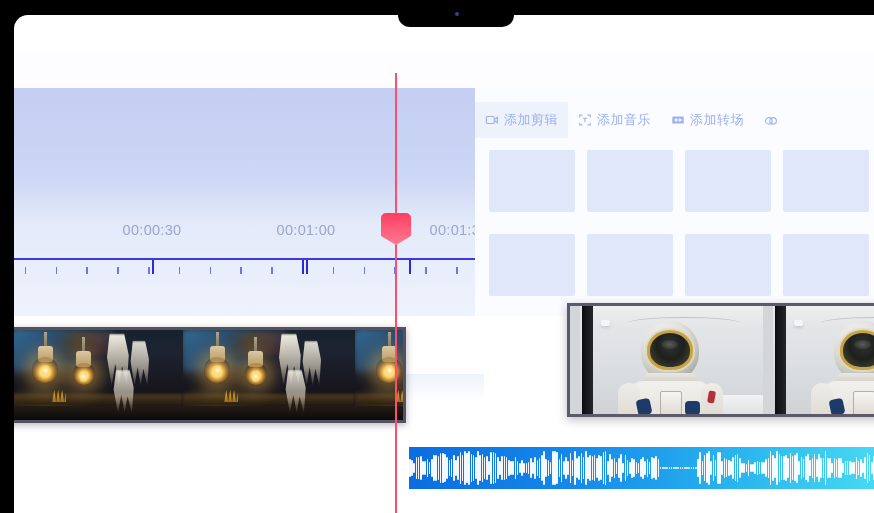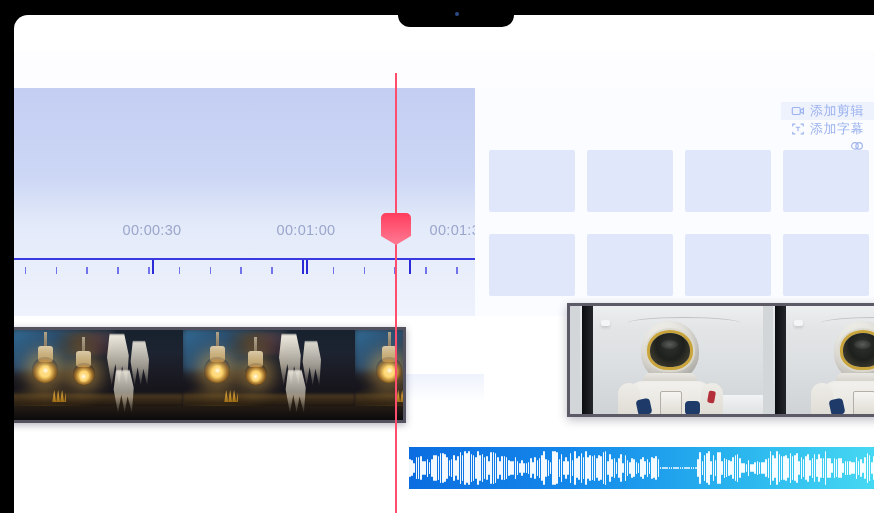--- a/index.html
+++ b/index.html
@@ -49,21 +49,21 @@
       background:#ff4d6d;z-index:32;}
   .playhead-head{position:absolute;left:-14px;top:140px;width:30px;height:32px;
       background:linear-gradient(180deg,#ff3d5f 0%,#ff7b93 100%);
       border-radius:5px 5px 0 0;
       clip-path:polygon(0 0,100% 0,100% 72%,50% 100%,0 72%);}
 
   
   .media-panel{position:absolute;left:461px;top:73px;width:399px;height:228px;
       background:#fbfcff;}
   .media-toolbar{position:absolute;left:0;top:14px;width:399px;height:36px;
-      display:flex;align-items:flex-end;flex-direction:column;}
+      display:flex;align-items:flex-start;}
   .tool-item{display:flex;align-items:center;gap:5px;padding:0 10px;height:36px;white-space:nowrap;}
   .tool-item:first-child{background:#eef2fd;}
   .tool-label{font-size:13px;color:#9cb2ef;letter-spacing:.5px;}
   .ticon{width:14px;height:14px;position:relative;flex:0 0 14px;color:#9cb2ef;}
   .ticon svg{display:block;width:14px;height:14px;}
 
   .thumb-grid{position:absolute;left:14px;top:62px;width:399px;height:170px;}
   .thumb-row{position:absolute;left:0;display:flex;gap:12px;}
   .thumb{width:86px;height:62px;background:#e1e7fa;border-radius:2px;}
 
@@ -255,21 +255,31 @@
             </span>
             <span class="tool-label">添加剪辑</span>
           </div>
           <div class="tool-item">
             <span class="ticon">
               <svg viewBox="0 0 16 16" fill="none" stroke="currentColor" stroke-width="1.3">
                 <path d="M2 5V2.5h3M14 5V2.5h-3M2 11v2.5h3M14 11v2.5h-3"></path>
                 <path d="M5.5 6h5M8 6v4.5"></path>
               </svg>
             </span>
-            <span class="tool-label">添加字幕</span>
+            <span class="tool-label">添加音乐</span>
+          </div>
+          <div class="tool-item">
+            <span class="ticon">
+              <svg viewBox="0 0 16 16" fill="none" stroke="currentColor" stroke-width="1.3">
+                <rect x="1.5" y="4" width="13" height="8" rx="1" fill="currentColor" stroke="none"></rect>
+                <path d="M5 8h6" stroke="#fbfcff"></path>
+                <path d="M6.5 6.3L4.6 8l1.9 1.7M9.5 6.3L11.4 8 9.5 9.7" stroke="#fbfcff"></path>
+              </svg>
+            </span>
+            <span class="tool-label">添加转场</span>
           </div>
           <div class="tool-item">
             <span class="ticon">
               <svg viewBox="0 0 16 16" fill="none" stroke="currentColor" stroke-width="1.3">
                 <circle cx="5.6" cy="9" r="3.7"></circle>
                 <circle cx="10.4" cy="9" r="3.7"></circle>
               </svg>
             </span>
           </div>
         </div>

